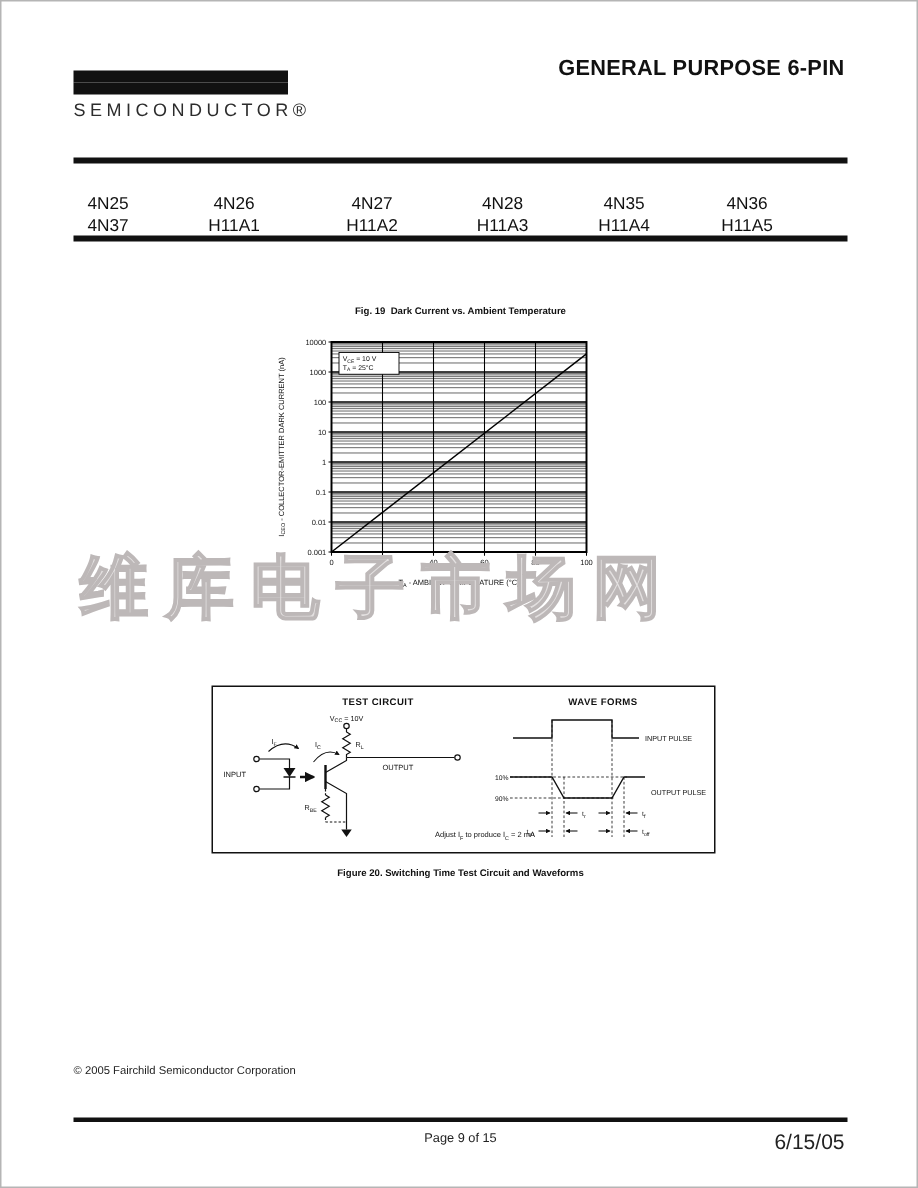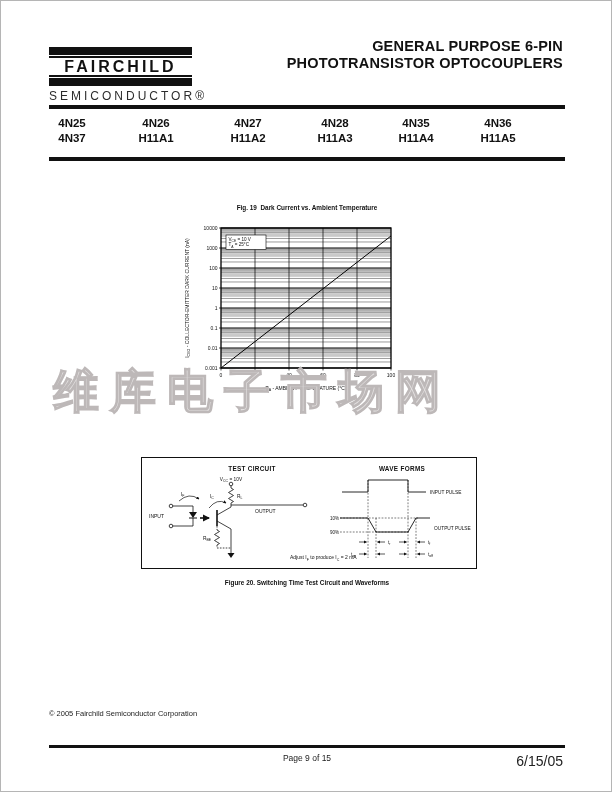--- a/index.html
+++ b/index.html
@@ -7,21 +7,21 @@
   .page{position:relative;width:612px;height:792px;background:#fff;border:1px solid #b5b5b5;overflow:hidden}
   .abs{position:absolute}
   
   .logo{left:48px;top:46px;width:152px}
   .logo .bar{height:8px;background:#111;width:143px}
   .logo .brand{width:143px;text-align:center;font-weight:bold;font-size:16px;letter-spacing:3px;
     border-top:2px solid #111;border-bottom:2px solid #111;padding:0 1px;line-height:17px;margin:1px 0}
   .logo .semi{font-size:12px;letter-spacing:3px;color:#2c2c2c;margin-top:3px;white-space:nowrap}
   .doc-title{right:48px;top:37px;text-align:right;font-weight:bold;font-size:14.5px;line-height:17px;letter-spacing:0.2px}
   .rule{left:48px;width:516px;background:#111}
-  .part-col{top:115px;transform:translateX(-50%);text-align:center;font-weight:bold;font-size:11.5px;line-height:15px}
+  .part-col{top:128px;transform:translateX(-50%);text-align:center;font-weight:normal;font-size:11.5px;line-height:15px}
   
   .fig-title{left:0;width:612px;text-align:center;font-weight:bold;font-size:6.4px;white-space:pre}
   #fig19-svg{left:174px;top:221px}
   #fig19-svg text{fill:#111}
   
   .watermark{left:52px;top:360px;font-size:46px;font-weight:bold;letter-spacing:11px;color:#e3e0e0;
     -webkit-text-stroke:1.2px #bdb8b8;white-space:nowrap;pointer-events:none}
   
   .fig20-box{left:140px;top:456px;width:336px;height:112px;border:1px solid #111;background:#fff}
   .panel-title{top:7px;text-align:center;font-weight:bold;font-size:6.4px;letter-spacing:0.3px}
@@ -37,28 +37,26 @@
   .f-date{right:48px;top:752px;font-size:14px;color:#222}
   sub{font-size:70%}
 </style>
 </head>
 <body>
 
 <div class="page doc">
 
   <div class="abs logo">
     <div class="bar"></div>
-    <div class="brand">FAIRCHILD</div>
     <div class="bar"></div>
     <div class="semi"><span>SEMICONDUCTOR</span><span>®</span></div>
   </div>
 
   <div class="abs doc-title">
     <div>GENERAL PURPOSE 6-PIN</div>
-    <div>PHOTOTRANSISTOR OPTOCOUPLERS</div>
   </div>
 
   <div class="abs rule" style="top:104px;height:4px"></div>
   <div class="abs part-col" style="left:71px">
       <div>4N25</div>
       <div>4N37</div>
     </div>
   <div class="abs part-col" style="left:155px">
       <div>4N26</div>
       <div>H11A1</div>

